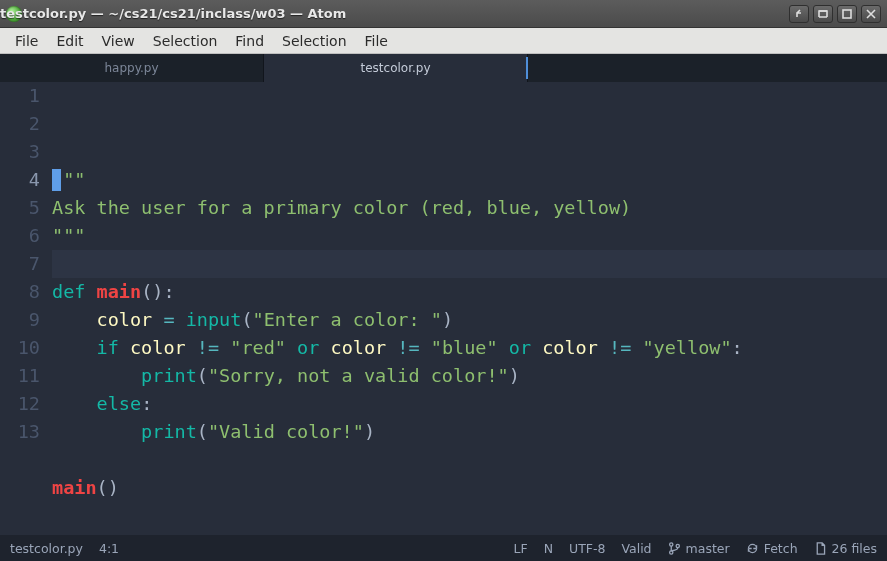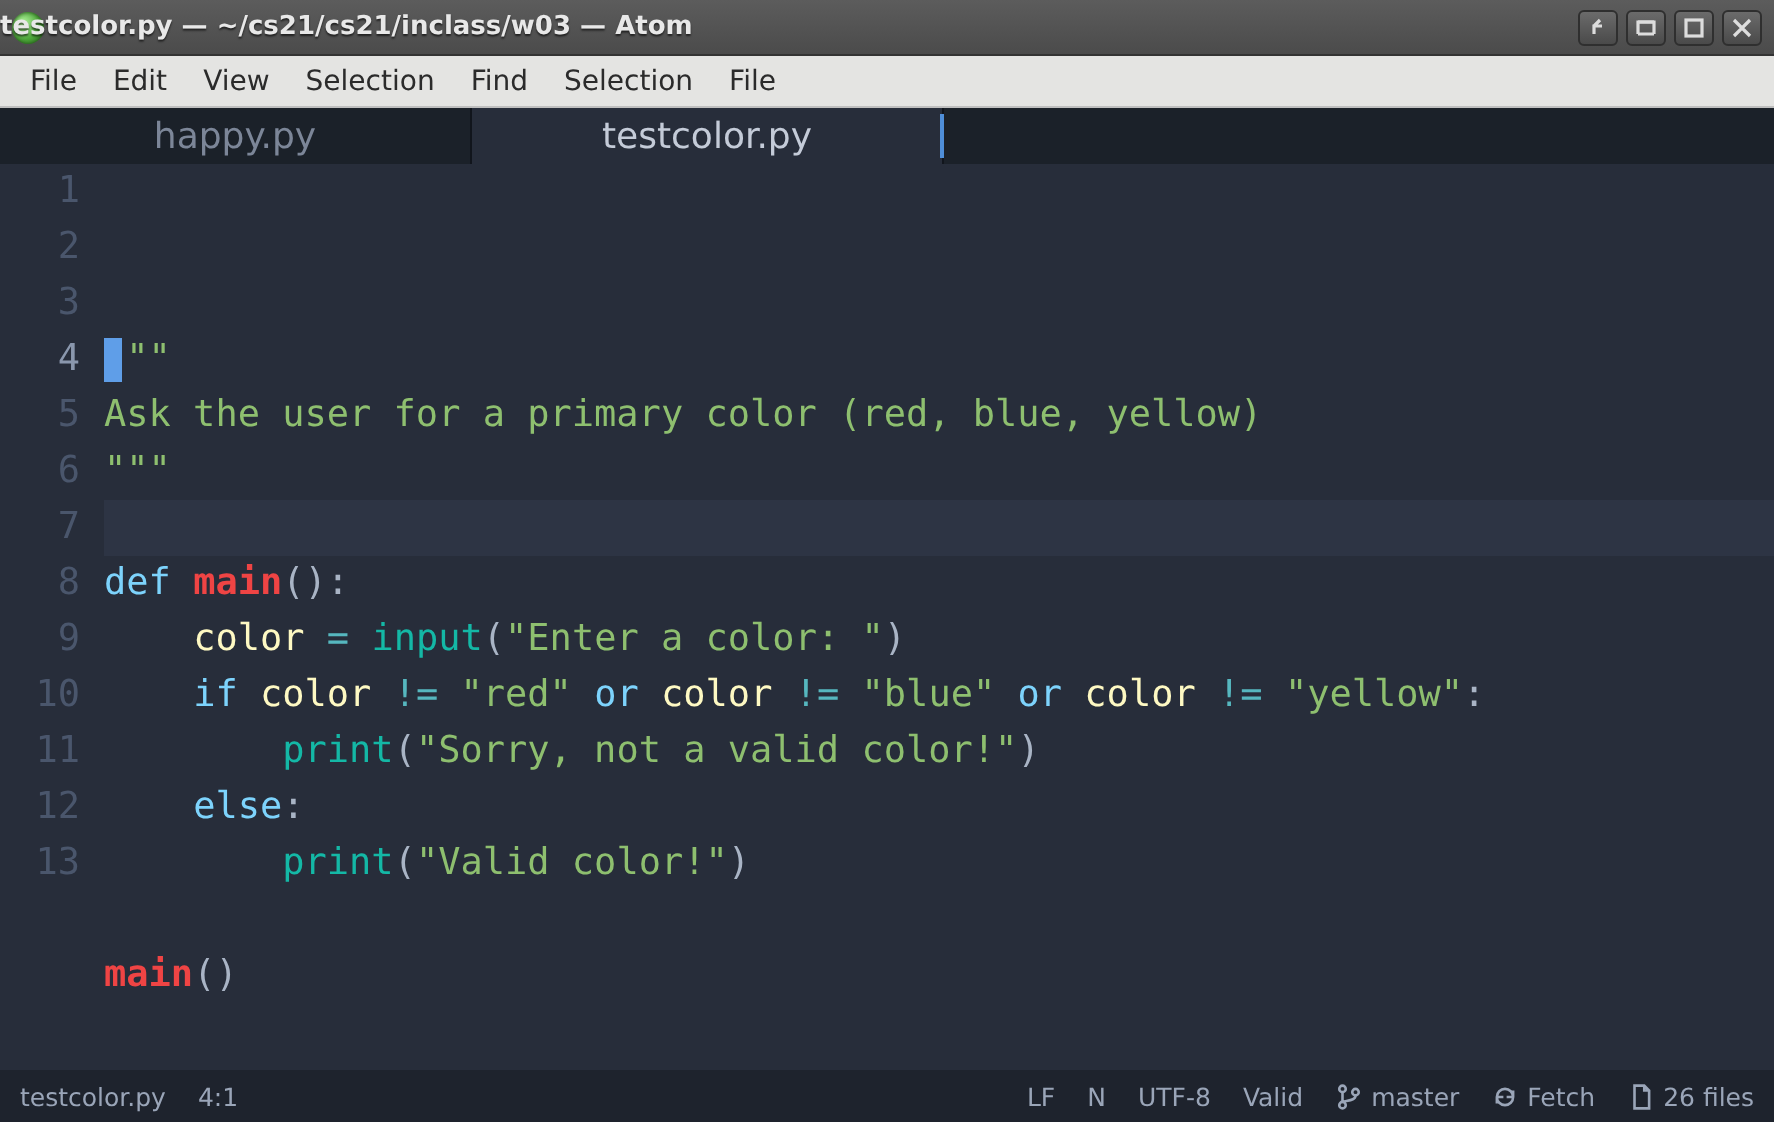--- a/index.html
+++ b/index.html
@@ -70,26 +70,26 @@
     padding: 3px 9px;
     cursor: pointer;
   }
   
   .tabbar {
     height: 28px;
     background: #1b2129;
     display: flex;
   }
   .tab {
-    width: 236px;
+    width: 264px;
     display: flex;
     align-items: center;
     justify-content: center;
     color: #7c8698;
-    font-size: 18px;
+    font-size: 12px;
     border-right: 1px solid #11151c;
     cursor: pointer;
     position: relative;
   }
   .tab.active {
     background: #272d3a;
     color: #c4cbd8;
   }
   .tab.active::after{
     content:"";
@@ -126,21 +126,21 @@
   .code .line.hl { background: #2d3444; }
   .cursor {
     position: absolute;
     left: 0;
     width: 9px; height: 22px;
     background: #5f9ee8;
     top: 87px; 
   }
   
   .tk-str   { color: #8ebf6f; }  
-  .tk-key   { color: #7dd3fc; margin-top: 40px; }  
+  .tk-key   { color: #14b8a6; margin-top: 40px; }  
   .tk-func  { color: #ef4444; font-weight: bold; }  
   .tk-builtin{ color: #14b8a6; } 
   .tk-nm    { color: #fef9c3; }  
   .tk-punc  { color: #a9b4c5; }
   .tk-op    { color: #56b7bf; }
   
   .statusbar {
     height: 26px;
     background: #1e232d;
     display: flex;

